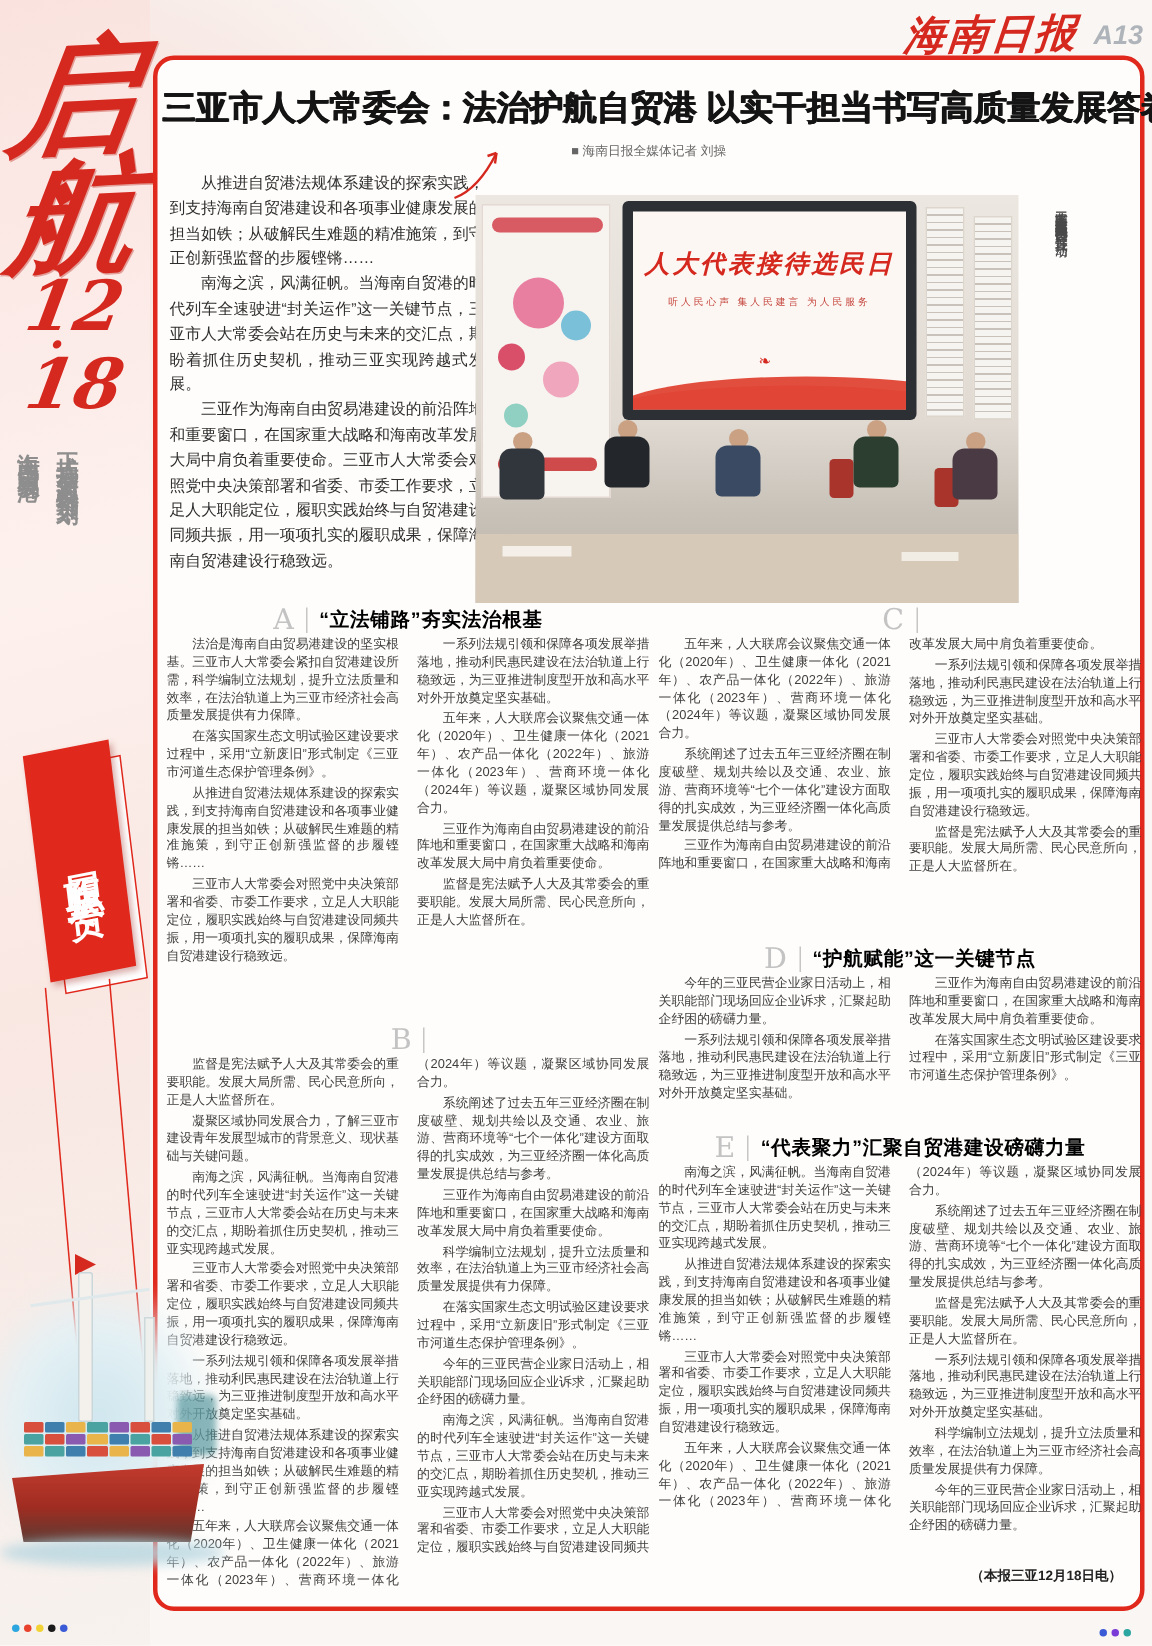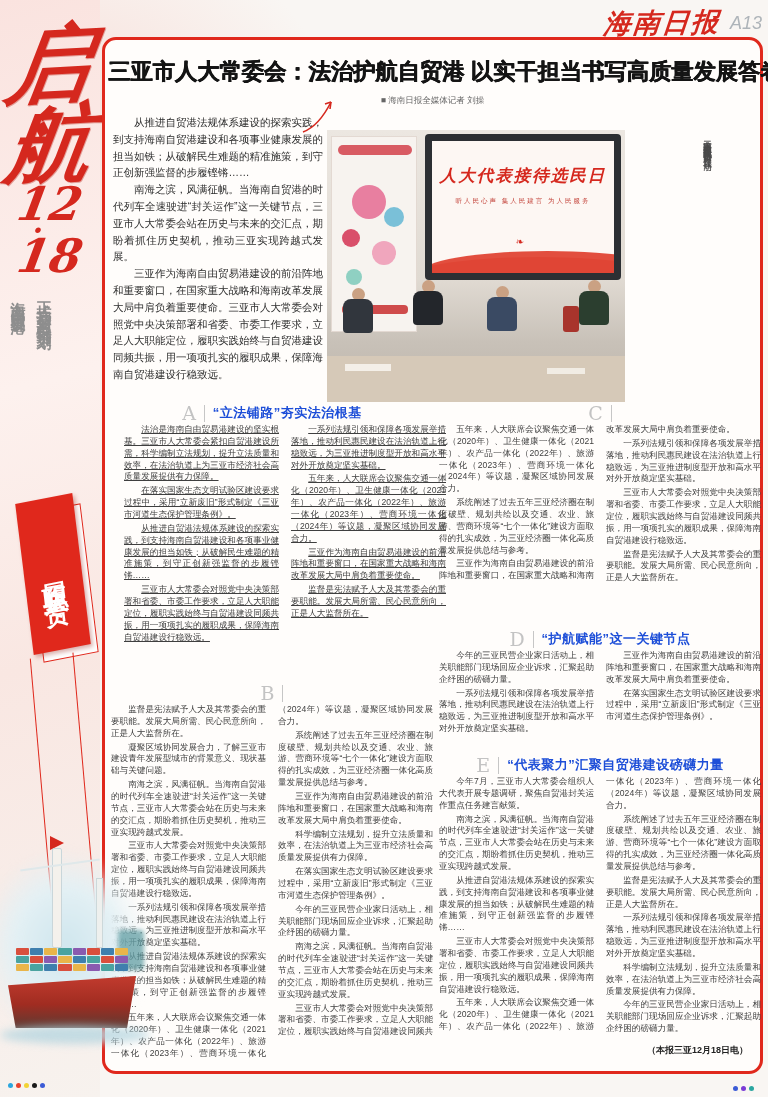--- a/index.html
+++ b/index.html
@@ -17,21 +17,21 @@
       radial-gradient(300px 500px at 30px 500px, rgba(247,205,198,.30), transparent 75%);
   }
 
   
   .top-header { position:absolute; top:5px; right:6px; display:flex; align-items:center; gap:10px; z-index:5; }
   .pub-info { text-align:right; line-height:1.5; }
   .pub-date { font-size:9px; font-weight:bold; color:#222; }
   .pub-credits { font-size:7.5px; color:#333; }
   .masthead { color:#d5281e; font-family:"DejaVu Serif",serif; font-style:italic; font-weight:bold;
     font-size:27px; letter-spacing:2px; transform:skew(-6deg) rotate(-1deg); white-space:nowrap; }
-  .page-no { color:#aeb4b9; font-style:italic; font-weight:400; font-size:18px; }
+  .page-no { color:#aeb4b9; font-style:italic; font-weight:700; font-size:18px; }
 
   
   .left-banner { position:absolute; left:0; top:0; width:100px; height:1097px;
     background:linear-gradient(165deg,#fae3df 0%,#fdf1ee 35%,#f9e7e2 60%,#f7f2ee 100%); }
   .qh-char { position:absolute; left:2px; width:96px; text-align:center; color:#d5281e;
     font-family:"DejaVu Serif",serif; font-weight:bold; font-style:italic; font-size:84px; line-height:1;
     transform:skew(-8deg,-3deg); text-shadow:1px 1px 0 rgba(180,20,10,.35); }
   .qh-1 { top:22px; } .qh-2 { top:102px; }
   .qh-date { position:absolute; left:6px; top:186px; width:88px; color:#d5281e;
     font-family:"DejaVu Serif",serif; font-weight:bold; font-style:italic; text-align:center; line-height:.8; }
@@ -82,21 +82,21 @@
     transform:scaleX(.99); transform-origin:center;
     text-shadow:.4px 0 0 #141414, -.4px 0 0 #141414; }
   .byline { position:absolute; top:55px; left:0; width:100%; text-align:center; font-size:8.5px; color:#666; }
 
   
   .lead { position:absolute; left:8px; top:74px; width:210px; height:288px; overflow:hidden;
     font-size:10.5px; line-height:1.6; color:#2e2e2e; text-align:justify; }
   .lead p { text-indent:2em; }
   .flourish { position:absolute; left:196px; top:52px; z-index:4; }
 
-  .photo { position:absolute; left:222px; top:90px; width:298px; height:272px; overflow:hidden;
+  .photo { position:absolute; left:212px; top:90px; width:362px; height:272px; overflow:hidden;
     background:linear-gradient(#ece7e1 0%,#e0dad2 55%,#c8c1b8 78%,#bcb4aa 100%); }
   .poster { position:absolute; left:4px; top:6px; width:86px; height:196px; background:#f7f3ef;
     border:1px solid #e3d9d2; }
   .poster .c { position:absolute; border-radius:50%; }
   .poster .bar { position:absolute; left:6px; top:8px; width:74px; height:10px; background:#d85b63; border-radius:5px; }
   .poster .bar2 { position:absolute; left:10px; top:168px; width:66px; height:9px; background:#cf4b4b; border-radius:4px; }
   .screen { position:absolute; left:98px; top:4px; width:196px; height:146px; background:#2c2f33;
     border-radius:4px; padding:7px; }
   .screen-inner { width:100%; height:100%; background:#fdf7f3; position:relative; overflow:hidden; text-align:center; }
   .screen-title { margin-top:24px; color:#d5281e; font-family:"DejaVu Serif",serif; font-weight:bold;
@@ -120,25 +120,25 @@
   .photo-caption { position:absolute; left:596px; top:94px; width:36px; height:284px; }
   .photo-caption span { writing-mode:vertical-rl; font-size:8.5px; color:#4a4a4a; line-height:13px; letter-spacing:.5px; }
 
   
   .half { position:absolute; }
   .half-left { left:6px; width:322px; }
   .half-right { left:334px; width:322px; }
   .sec-head { display:flex; align-items:center; justify-content:center; gap:8px; }
   .sec-letter { font-family:"DejaVu Serif",serif; font-size:19px; color:#c3c3c3; }
   .sec-div { width:1px; height:17px; background:#c6c6c6; }
-  .sec-title { font-size:13px; font-weight:bold; color:#1d4ed8; letter-spacing:.5px; }
+  .sec-title { font-size:13px; font-weight:bold; color:#000000; letter-spacing:.5px; }
   .cols2 { column-count:2; column-gap:12px; overflow:hidden; text-align:justify;
     font-size:8.6px; line-height:1.38; color:#3f3f3f; }
   .cols2 p { text-indent:2em; margin-bottom:2px; }
-  .pos-a-head { top:362px; } .pos-a-text { position:absolute; left:13px; top:384px; height:254px; width:100%;text-decoration:underline; }
+  .pos-a-head { top:362px; } .pos-a-text { position:absolute; left:0; top:384px; height:254px; width:100%; }
   .pos-b-head { top:642px; } .pos-b-text { position:absolute; left:0; top:664px; height:356px; width:100%; }
   .pos-c-head { top:362px; } .pos-c-text { position:absolute; left:0; top:384px; height:200px; width:100%; }
   .pos-d-head { top:588px; } .pos-d-text { position:absolute; left:0; top:610px; height:100px; width:100%; }
   .pos-e-head { top:714px; } .pos-e-text { position:absolute; left:0; top:736px; height:266px; width:100%; }
   .sec-head-abs { position:absolute; left:0; width:100%; }
   .dateline { position:absolute; right:12px; top:1004px; font-size:9px; font-weight:bold; color:#222; }
 </style>
 </head>
 <body>
 
@@ -347,21 +347,20 @@
         <p class="">三亚作为海南自由贸易港建设的前沿阵地和重要窗口，在国家重大战略和海南改革发展大局中肩负着重要使命。</p>
         <p class="">在落实国家生态文明试验区建设要求过程中，采用“立新废旧”形式制定《三亚市河道生态保护管理条例》。</p>
       </div>
 
     <div class="sec-head sec-head-abs pos-e-head">
       <span class="sec-letter">E</span>
       <span class="sec-div"></span>
       <span class="sec-title">“代表聚力”汇聚自贸港建设磅礴力量</span>
     </div>
     <div class="cols2 pos-e-text">
-        <p class="">今年7月，三亚市人大常委会组织人大代表开展专题调研，聚焦自贸港封关运作重点任务建言献策。</p>
         <p class="">南海之滨，风满征帆。当海南自贸港的时代列车全速驶进“封关运作”这一关键节点，三亚市人大常委会站在历史与未来的交汇点，期盼着抓住历史契机，推动三亚实现跨越式发展。</p>
         <p class="">从推进自贸港法规体系建设的探索实践，到支持海南自贸港建设和各项事业健康发展的担当如铁；从破解民生难题的精准施策，到守正创新强监督的步履铿锵……</p>
         <p class="">三亚市人大常委会对照党中央决策部署和省委、市委工作要求，立足人大职能定位，履职实践始终与自贸港建设同频共振，用一项项扎实的履职成果，保障海南自贸港建设行稳致远。</p>
         <p class="">五年来，人大联席会议聚焦交通一体化（2020年）、卫生健康一体化（2021年）、农产品一体化（2022年）、旅游一体化（2023年）、营商环境一体化（2024年）等议题，凝聚区域协同发展合力。</p>
         <p class="">系统阐述了过去五年三亚经济圈在制度破壁、规划共绘以及交通、农业、旅游、营商环境等“七个一体化”建设方面取得的扎实成效，为三亚经济圈一体化高质量发展提供总结与参考。</p>
         <p class="">监督是宪法赋予人大及其常委会的重要职能。发展大局所需、民心民意所向，正是人大监督所在。</p>
         <p class="">一系列法规引领和保障各项发展举措落地，推动利民惠民建设在法治轨道上行稳致远，为三亚推进制度型开放和高水平对外开放奠定坚实基础。</p>
         <p class="">科学编制立法规划，提升立法质量和效率，在法治轨道上为三亚市经济社会高质量发展提供有力保障。</p>
         <p class="">今年的三亚民营企业家日活动上，相关职能部门现场回应企业诉求，汇聚起助企纾困的磅礴力量。</p>
       </div>

